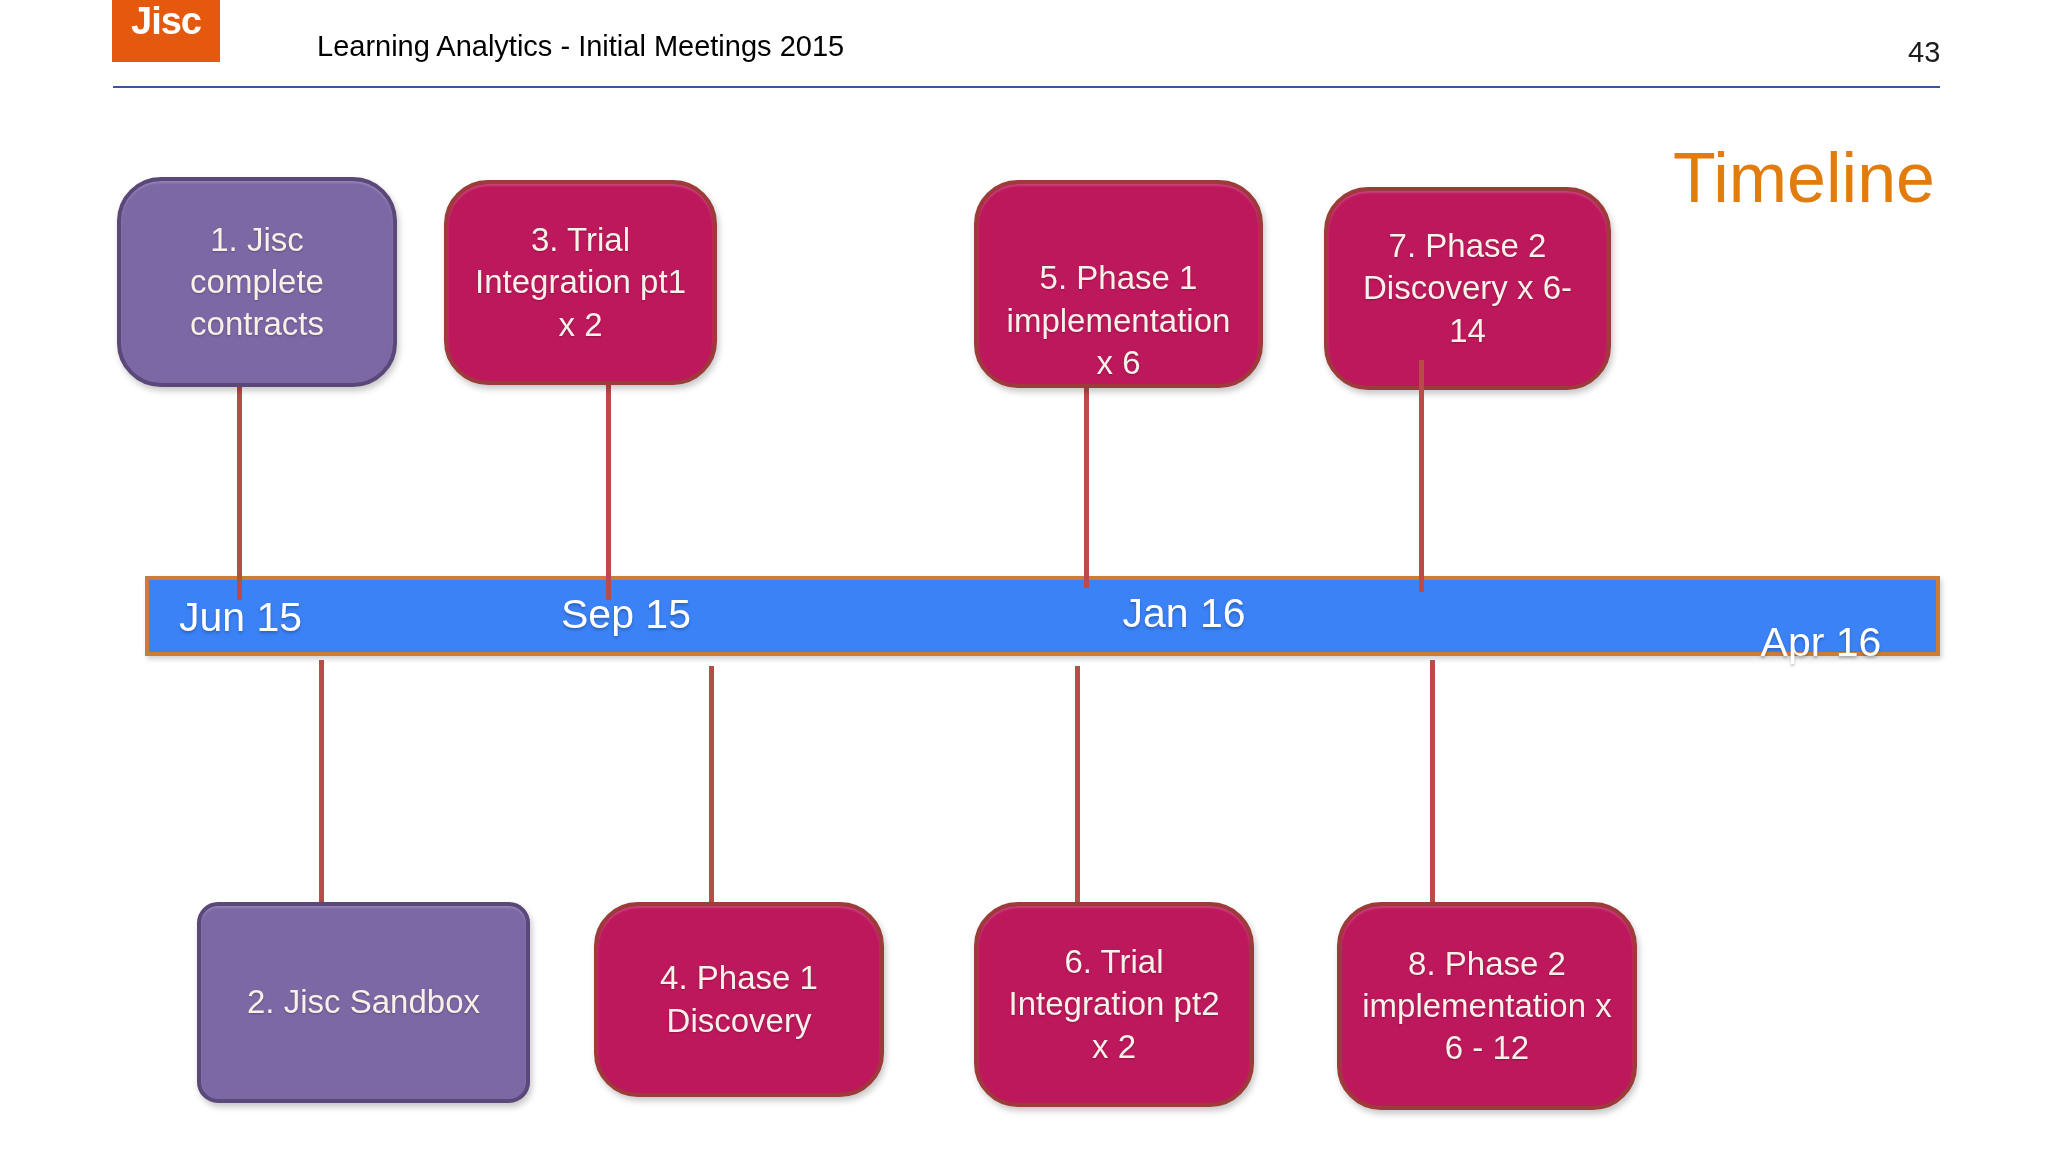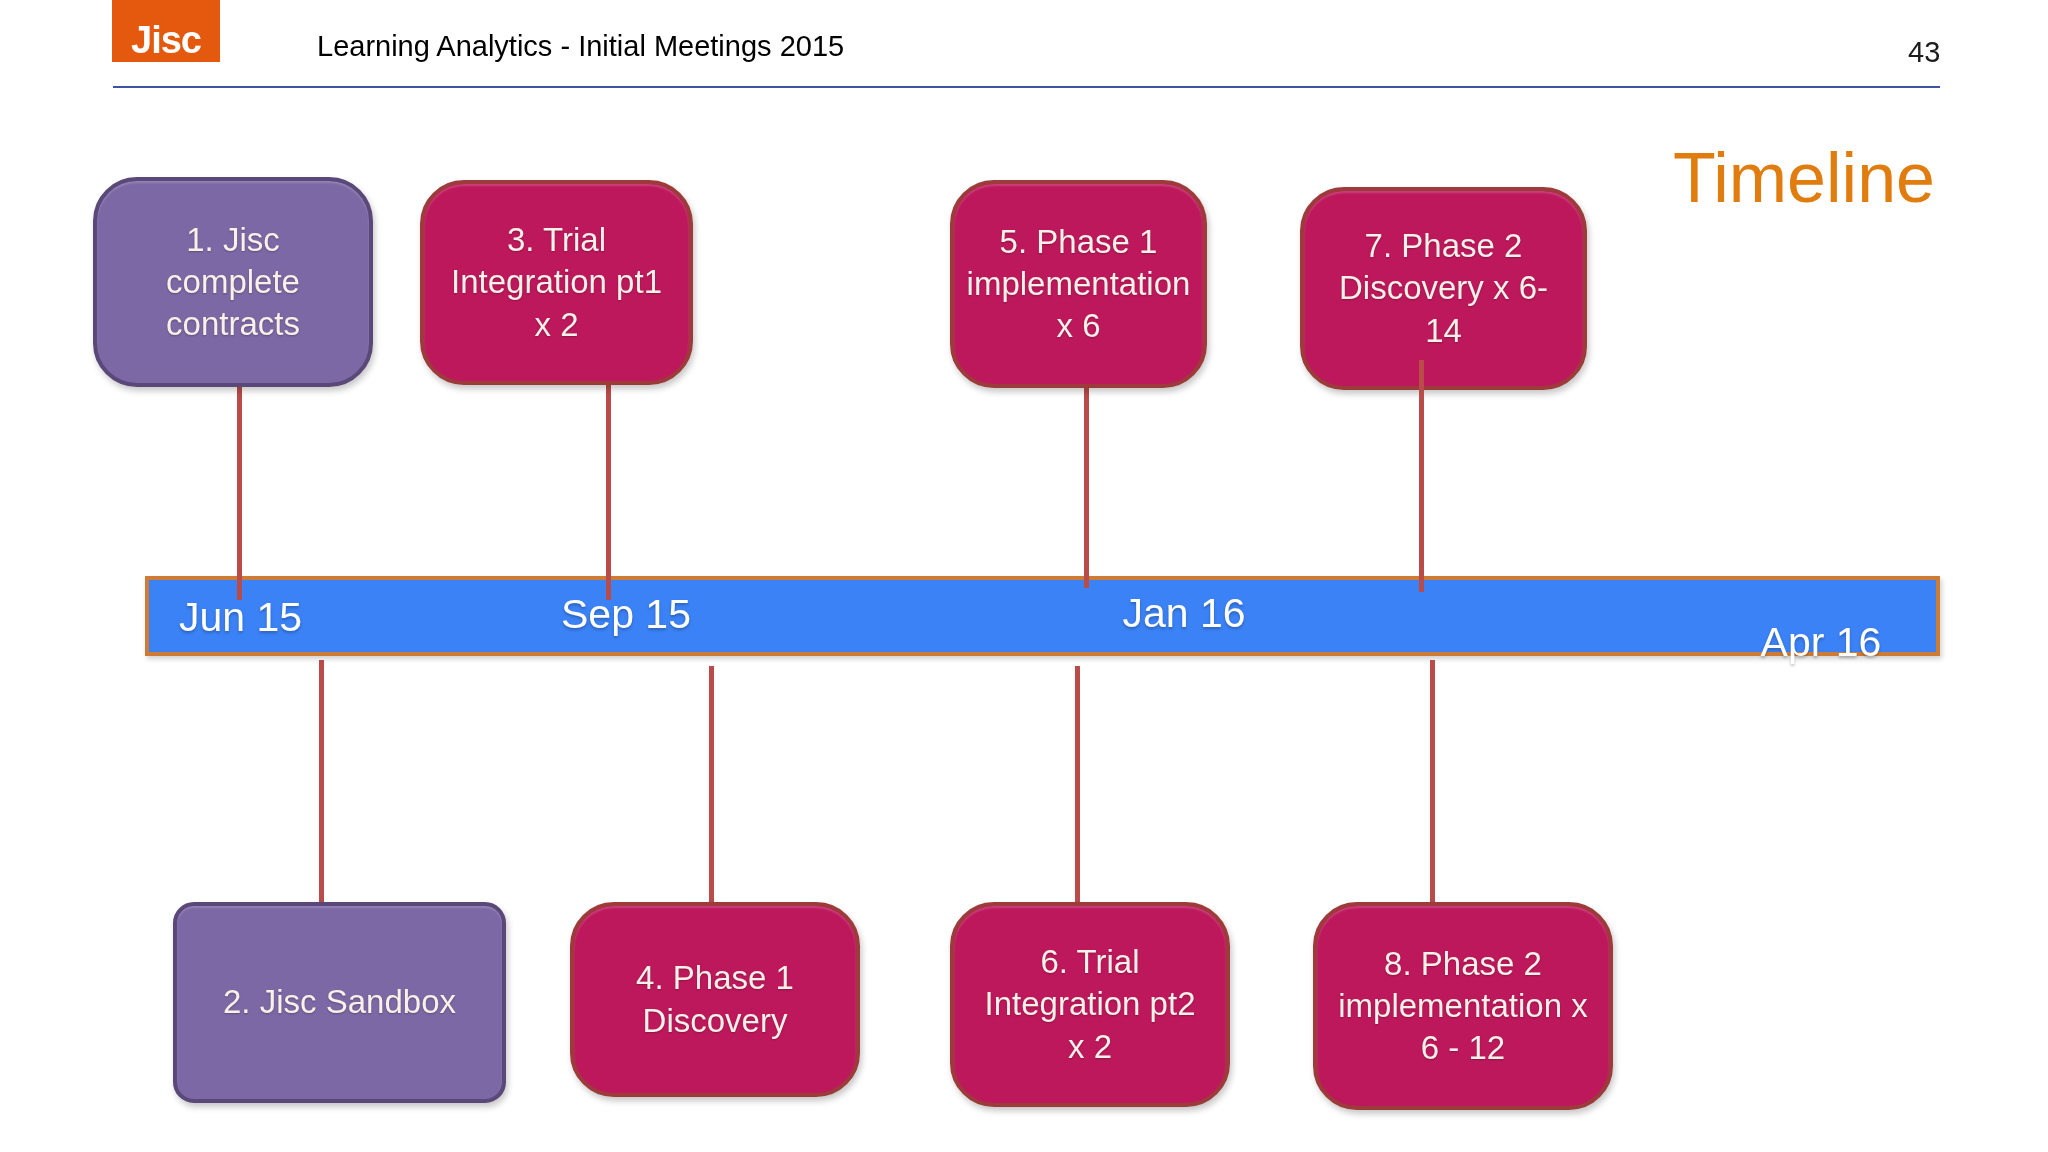--- a/index.html
+++ b/index.html
@@ -3,21 +3,21 @@
 <meta charset="utf-8">
 <style>
   html,body{margin:0;padding:0;background:#fff;}
   #slide{
     position:relative;width:2048px;height:1152px;background:#ffffff;
     font-family:"Liberation Sans",sans-serif;overflow:hidden;
   }
   
   .logo{
     position:absolute;left:112px;top:0;width:108px;height:62px;
-    background:#E4590E;display:flex;align-items:flex-end;justify-content:center;
+    background:#E4590E;display:flex;align-items:flex-start;justify-content:center;
   }
   .logo span{color:#fff;font-size:38px;font-weight:bold;letter-spacing:-1px;}
   .header-title{
     position:absolute;left:317px;top:30px;font-size:29px;color:#000000;
   }
   .page-number{
     position:absolute;left:1908px;top:36px;font-size:29px;color:#1c1c1c;
   }
   .header-rule{
     position:absolute;left:113px;top:86px;width:1827px;height:2px;background:#3B55A0;
@@ -45,20 +45,21 @@
   .connector{
     position:absolute;width:5px;background:#B94B48;z-index:3;
   }
   .connector.over{z-index:5;}
   
   .mbox{
     position:absolute;box-sizing:border-box;border-radius:44px;border:4px solid;
     display:flex;align-items:center;justify-content:center;text-align:center;
     z-index:4;padding:0 20px;
     box-shadow:2px 4px 6px rgba(0,0,0,0.22), inset 0 2px 2px rgba(255,255,255,0.18);
+    margin-left:24px;
   }
   .mbox span{
     color:#F7F1E8;font-size:33px;line-height:1.28;
     text-shadow:0 1px 2px rgba(0,0,0,0.25);
   }
   .mbox.purple{background:#7B68A5;border-color:#5A4878;}
   .mbox.red{background:#be185d;border-color:#9C3B39;}
 </style>
 </head>
 <body>
@@ -90,21 +91,21 @@
     <span class="bar-label l2">Jan 16</span>
     <span class="bar-label l3">Apr 16</span>
   </div>
 
   <div class="mbox purple" style="left:93px;top:177px;width:280px;height:210px;">
     <span>1. Jisc complete contracts</span>
   </div>
   <div class="mbox red" style="left:420px;top:180px;width:273px;height:205px;">
     <span>3. Trial Integration pt1 x 2</span>
   </div>
-  <div class="mbox red" style="left:950px;top:180px;width:257px;height:208px;">
+  <div class="mbox red" style="left:950px;top:180px;width:289px;height:208px;align-items:flex-end;">
     <span>5. Phase 1 implementation x 6</span>
   </div>
   <div class="mbox red" style="left:1300px;top:187px;width:287px;height:203px;padding:0 30px;">
     <span>7. Phase 2 Discovery x 6-14</span>
   </div>
 
   <div class="mbox purple" style="left:173px;top:902px;width:333px;height:201px;border-radius:21px;">
     <span>2. Jisc Sandbox</span>
   </div>
   <div class="mbox red" style="left:570px;top:902px;width:290px;height:195px;">

